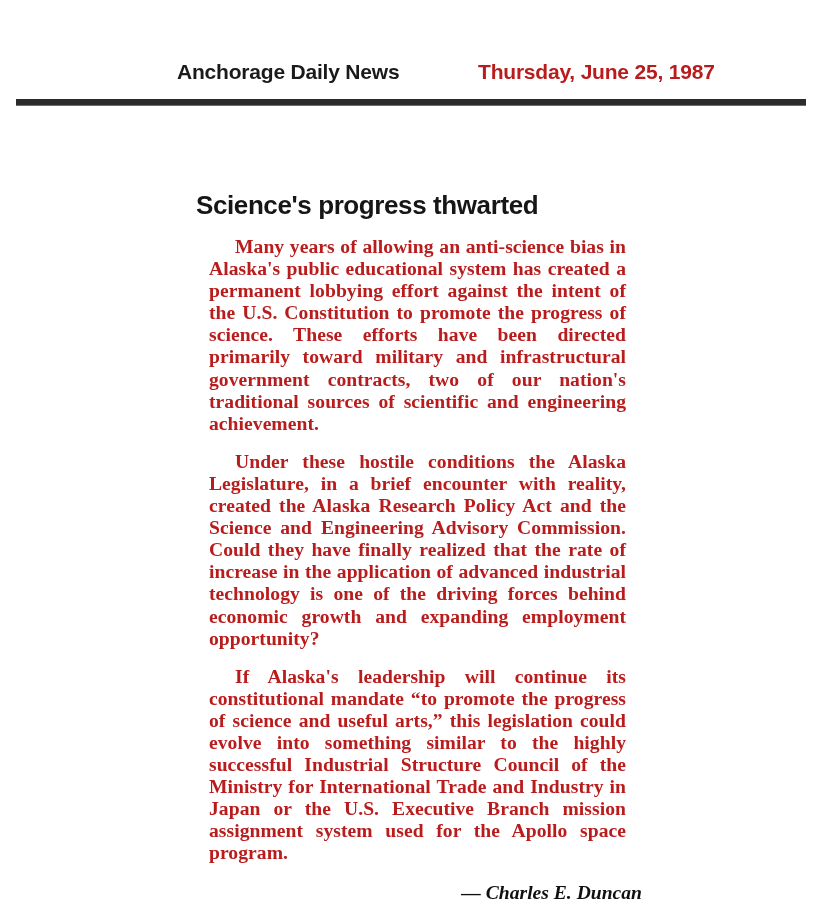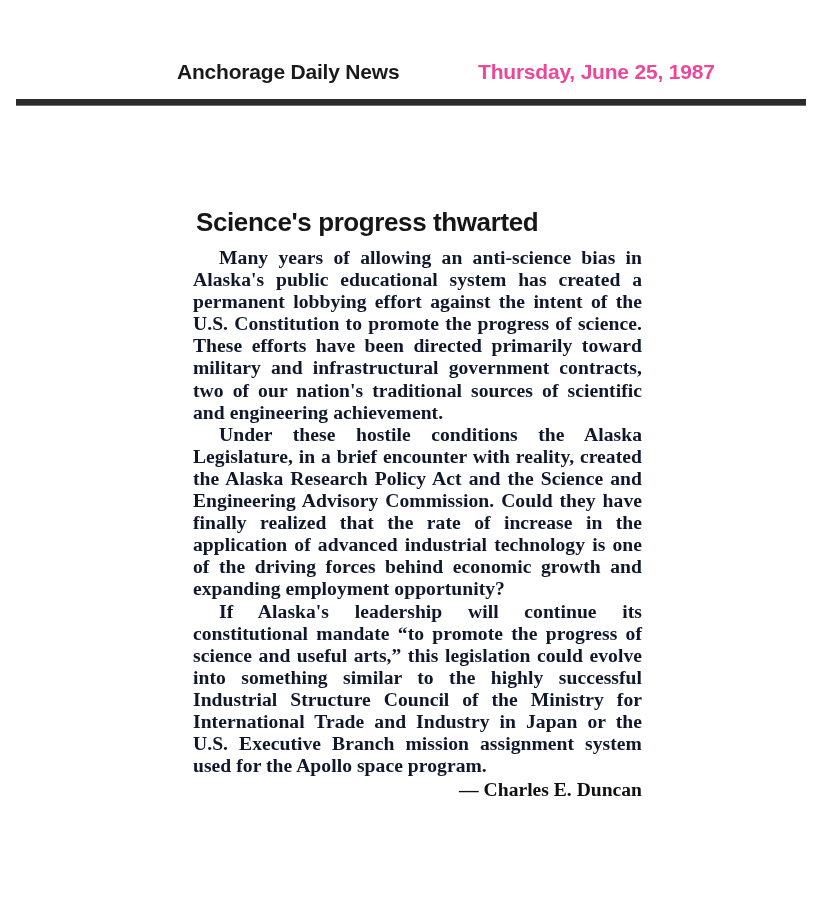--- a/index.html
+++ b/index.html
@@ -80,70 +80,71 @@
 
   .issue-date {
     position: absolute;
     left: 478px;
     top: 60px;
     font-family: "Liberation Sans", "DejaVu Sans", sans-serif;
     font-weight: bold;
     font-size: 21px;
     line-height: 24px;
     letter-spacing: -0.2px;
-    color: #ec4899;
+    color: #b91c1c;
     white-space: nowrap;
   }
 
   .masthead-rule {
     position: absolute;
     left: 16px;
     top: 99px;
     width: 790px;
     height: 6px;
     background: #2b2b2b;
     border-bottom: 1px solid #6d6d6d;
   }
 
   
   .article {
     position: absolute;
     left: 193px;
-    top: 207px;
+    top: 190px;
     width: 449px;
   }
 
   .article-headline {
     margin: 0 0 10px 3px;
     font-family: "Liberation Sans", "DejaVu Sans", sans-serif;
     font-weight: bold;
     font-size: 26px;
     line-height: 30px;
     letter-spacing: -0.4px;
     color: #161616;
   }
 
   .article-body p {
-    margin: 0;
+    margin: 16px;
     text-align: justify;
     text-justify: inter-word;
     text-indent: 26px;
     font-family: "Liberation Serif", "DejaVu Serif", serif;
     font-size: 19.6px;
     line-height: 22.1px;
-    color: #0f172a;
+    color: #b91c1c;
     font-weight: 600;
     letter-spacing: 0.05px;
     hyphens: manual;
   }
 
   .article-signature {
     margin: 1px 0 0 0;
     text-align: right;
     font-family: "Liberation Serif", "DejaVu Serif", serif;
+    font-style: italic;
     font-size: 19.6px;
     line-height: 23px;
     color: #101010;
     font-weight: 600;
   }
 </style>
 </head>
 <body>
 
 <div class="masthead">

